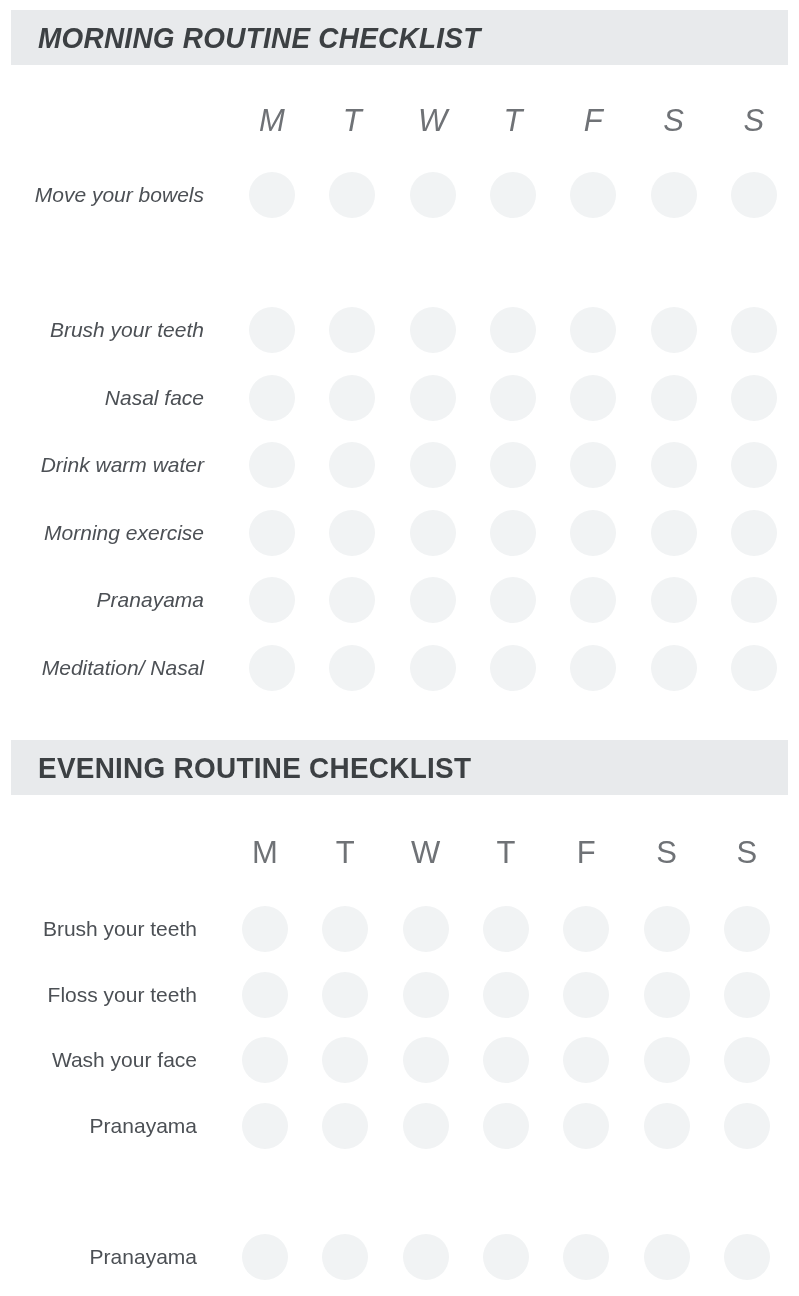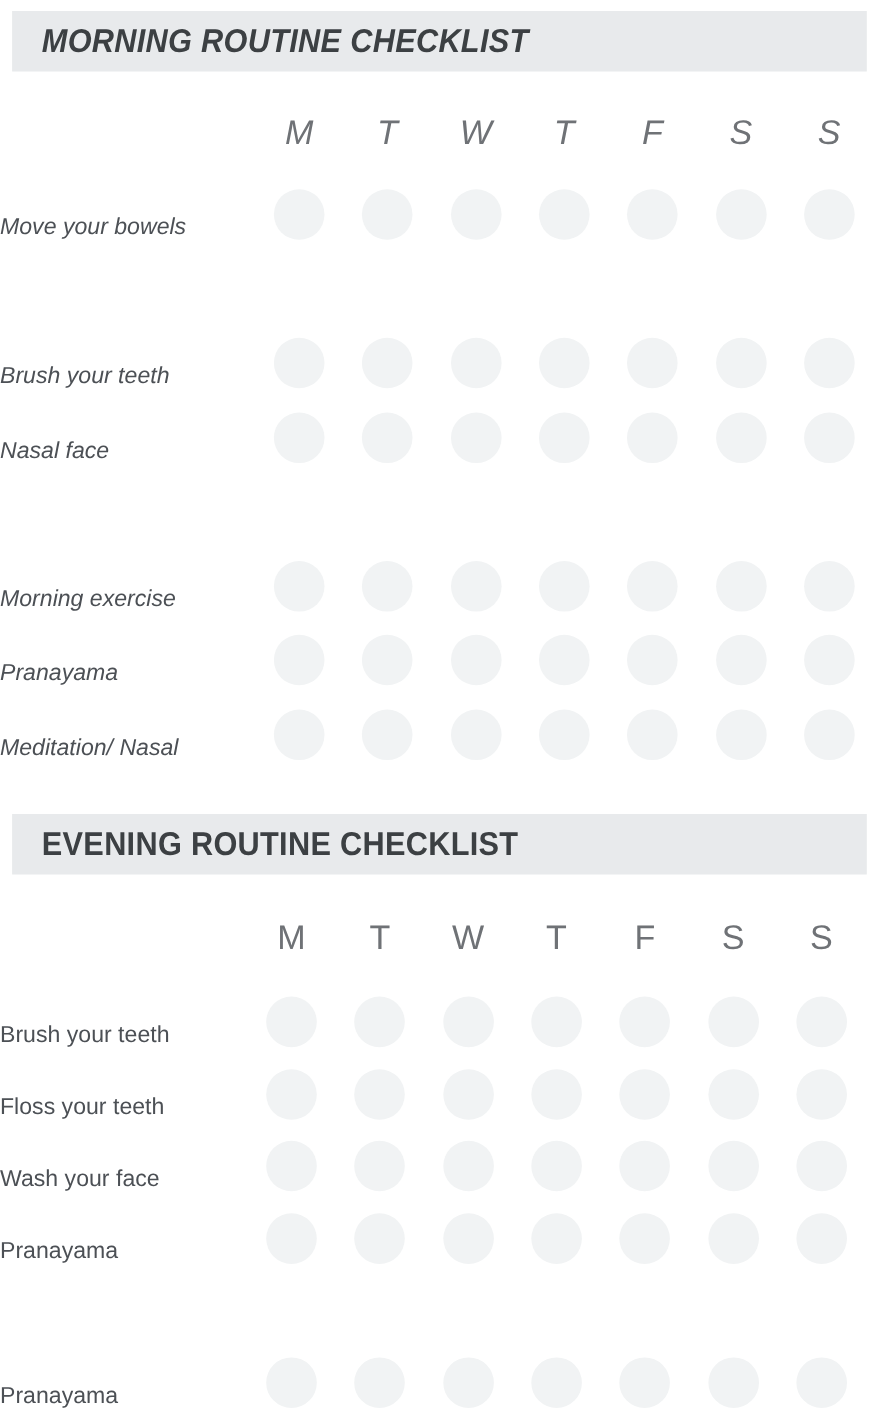--- a/index.html
+++ b/index.html
@@ -68,23 +68,24 @@
 
   
   .item-row {
     position: absolute;
     height: 46px;
     left: 0;
     width: 799px;
   }
   .item-label {
     position: absolute;
-    top: 12px;
+    top: 0;
     height: 46px;
     line-height: 46px;
+    text-align: right;
     font-size: 21px;
     color: #4c5055;
     white-space: nowrap;
   }
   .dot {
     position: absolute;
     top: 0;
     width: 46px;
     height: 46px;
     border-radius: 50%;
@@ -136,20 +137,30 @@
       <div class="item-row" style="top: 374.5px; pointer-events: auto;">
         <div class="item-label">Nasal face</div>
         <div class="dot" style="left: 249px;"></div>
         <div class="dot" style="left: 329.3px;"></div>
         <div class="dot" style="left: 409.6px;"></div>
         <div class="dot" style="left: 489.9px;"></div>
         <div class="dot" style="left: 570.2px;"></div>
         <div class="dot" style="left: 650.5px;"></div>
         <div class="dot" style="left: 730.8px;"></div>
       </div>
+      <div class="item-row" style="top: 442px; pointer-events: auto;">
+        <div class="item-label">Drink warm water</div>
+        <div class="dot" style="left: 249px;"></div>
+        <div class="dot" style="left: 329.3px;"></div>
+        <div class="dot" style="left: 409.6px;"></div>
+        <div class="dot" style="left: 489.9px;"></div>
+        <div class="dot" style="left: 570.2px;"></div>
+        <div class="dot" style="left: 650.5px;"></div>
+        <div class="dot" style="left: 730.8px;"></div>
+      </div>
       <div class="item-row" style="top: 509.5px; pointer-events: auto;">
         <div class="item-label">Morning exercise</div>
         <div class="dot" style="left: 249px;"></div>
         <div class="dot" style="left: 329.3px;"></div>
         <div class="dot" style="left: 409.6px;"></div>
         <div class="dot" style="left: 489.9px;"></div>
         <div class="dot" style="left: 570.2px;"></div>
         <div class="dot" style="left: 650.5px;"></div>
         <div class="dot" style="left: 730.8px;"></div>
       </div>

